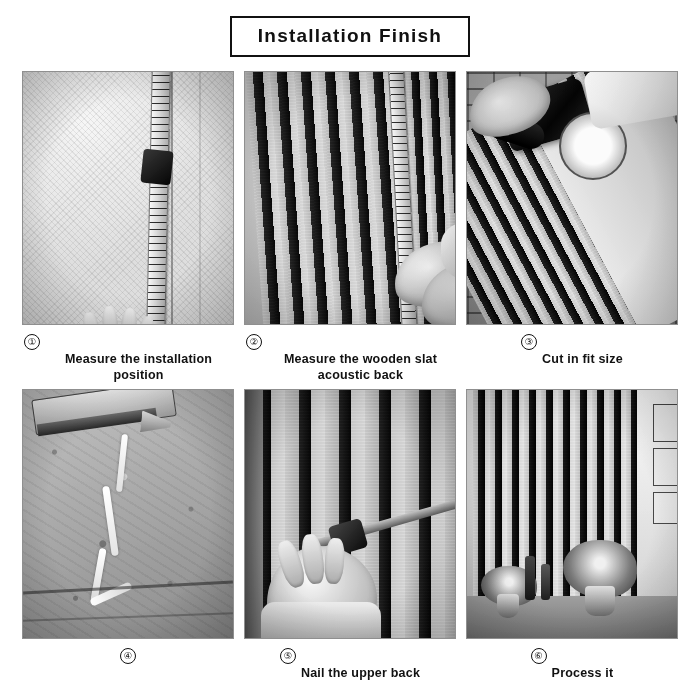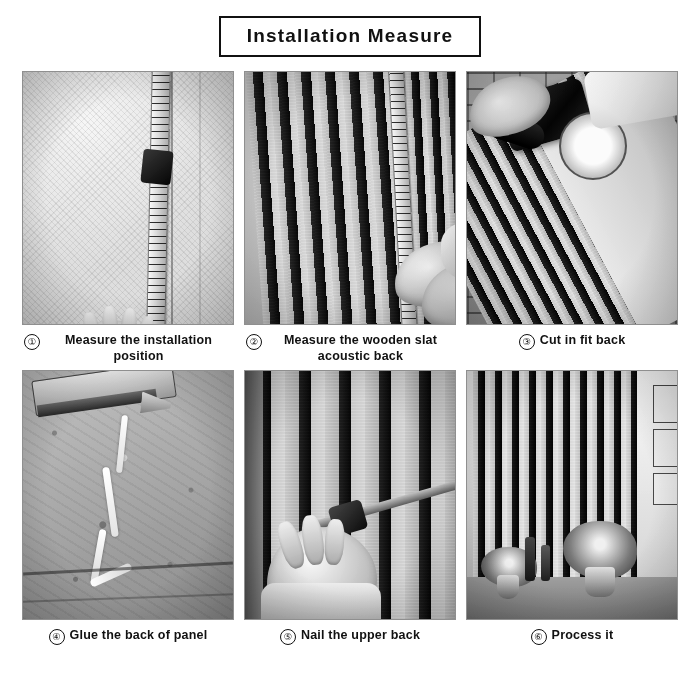--- a/index.html
+++ b/index.html
@@ -90,20 +90,21 @@
     color: #111;
     margin-top: 2px;
     font-family: "DejaVu Sans", sans-serif;
   }
   .caption .txt {
     font-size: 12.5px;
     font-weight: bold;
     color: #111111;
     line-height: 1.28;
     letter-spacing: 0.2px;
+    margin-top: 19px;
   }
   .cap-center { justify-content: center; }
 
   
 
   .abs { position: absolute; }
 
   
   .wall-tex {
     position: absolute; inset: 0;
@@ -237,21 +238,21 @@
     pointer-events: none;
   }
 </style>
 </head>
 <body>
 
 <div class="page">
 
   <div class="title-wrap">
     <div class="title-box">
-      <div class="title-text">Installation  Measure</div>
+      <div class="title-text">Installation  Finish</div>
     </div>
   </div>
 
   <div class="grid">
 
     <div class="cell row1">
       <div class="photo">
         <div class="wall-tex"></div>
         <div class="wall-seam" style="left:148px;"></div>
         <div class="wall-seam" style="left:176px; opacity:.35;"></div>
@@ -310,21 +311,21 @@
         <div class="saw-body" style="left:36px; top:16px; width:86px; height:54px; transform:rotate(-16deg);"></div>
         <div class="saw-blade" style="left:92px; top:40px; width:64px; height:64px;"></div>
         <div class="abs" style="left:20px; top:46px; width:58px; height:26px; background:linear-gradient(to bottom,#2a2a2a,#060606); border-radius:14px; transform:rotate(18deg);"></div>
 
         <div class="hand" style="left:0px; top:6px; width:84px; height:56px; transform:rotate(-22deg);"></div>
         <div class="abs" style="left:120px; top:-10px; width:120px; height:58px; background:linear-gradient(to bottom,#ffffff,#cfcfcf); border-radius:10px; transform:rotate(-10deg);"></div>
         <div class="vignette"></div>
       </div>
       <div class="caption cap-center">
         <span class="num">③</span>
-        <span class="txt">Cut in fit back</span>
+        <span class="txt">Cut in fit size</span>
       </div>
     </div>
 
     <div class="cell row2">
       <div class="photo">
         <div class="concrete"></div>
 
         <div class="caulk-gun" style="left:10px; top:0px; width:140px; height:34px; transform:rotate(-8deg);"></div>
         <div class="abs" style="left:14px; top:26px; width:120px; height:12px; background:linear-gradient(to bottom,#6d6d6d,#2e2e2e); transform:rotate(-8deg);"></div>
         <div class="abs" style="left:118px; top:22px; width:30px; height:22px; background:linear-gradient(to bottom,#d5d5d5,#7d7d7d); clip-path:polygon(0 0,100% 38%,100% 62%,0 100%); transform:rotate(6deg);"></div>
@@ -333,21 +334,20 @@
         <div class="abs" style="left:84px; top:96px; width:7px; height:70px; background:linear-gradient(to bottom,#f7f7f7,#dcdcdc); border-radius:4px; transform:rotate(-8deg); box-shadow:0 0 3px rgba(0,0,0,.35);"></div>
         <div class="abs" style="left:72px; top:158px; width:7px; height:54px; background:linear-gradient(to bottom,#f7f7f7,#d2d2d2); border-radius:4px; transform:rotate(10deg); box-shadow:0 0 3px rgba(0,0,0,.35);"></div>
         <div class="abs" style="left:66px; top:200px; width:44px; height:8px; background:linear-gradient(to right,#f5f5f5,#cfcfcf); border-radius:5px; transform:rotate(-24deg);"></div>
 
         <div class="abs" style="left:0; top:196px; width:100%; height:3px; background:rgba(40,40,40,.55); transform:rotate(-3deg);"></div>
         <div class="abs" style="left:0; top:226px; width:100%; height:2px; background:rgba(60,60,60,.4); transform:rotate(-2deg);"></div>
         <div class="vignette"></div>
       </div>
       <div class="caption cap-center">
         <span class="num">④</span>
-        <span class="txt">Glue the back of panel</span>
       </div>
     </div>
 
     <div class="cell row2">
       <div class="photo">
         <div class="abs" style="inset:0; background:repeating-linear-gradient(to right,
               #cdc4b6 0px,#b7ada0 14px,
               #2b2824 14px,#100f0e 26px,
               #cdc4b6 26px,#d8cfc2 40px);">
           <div class="grain"></div>

